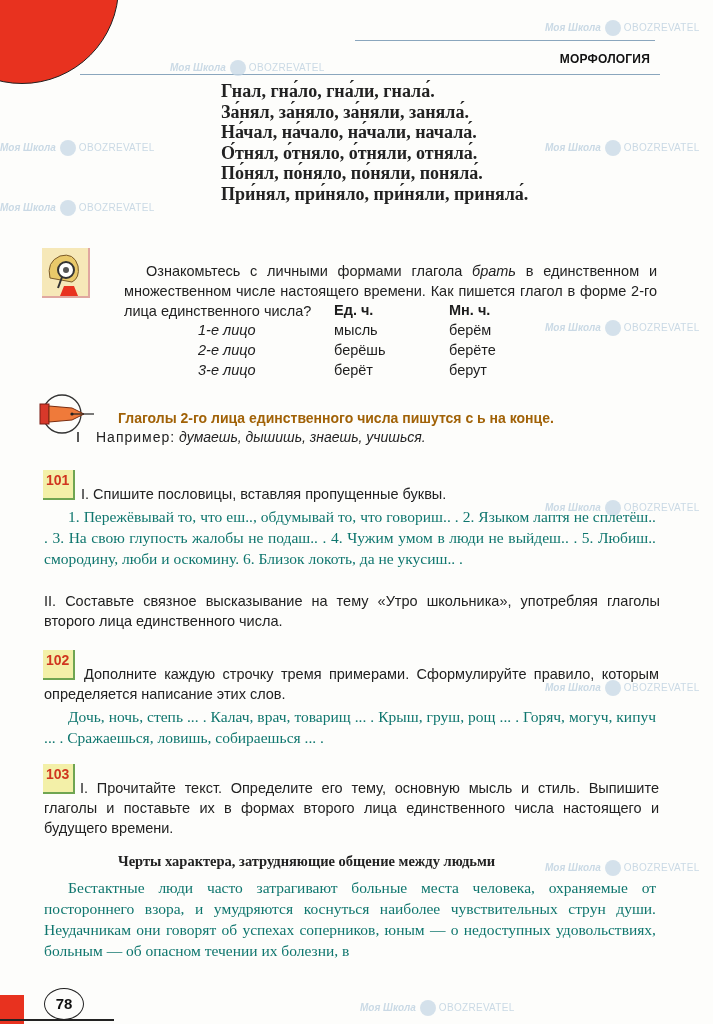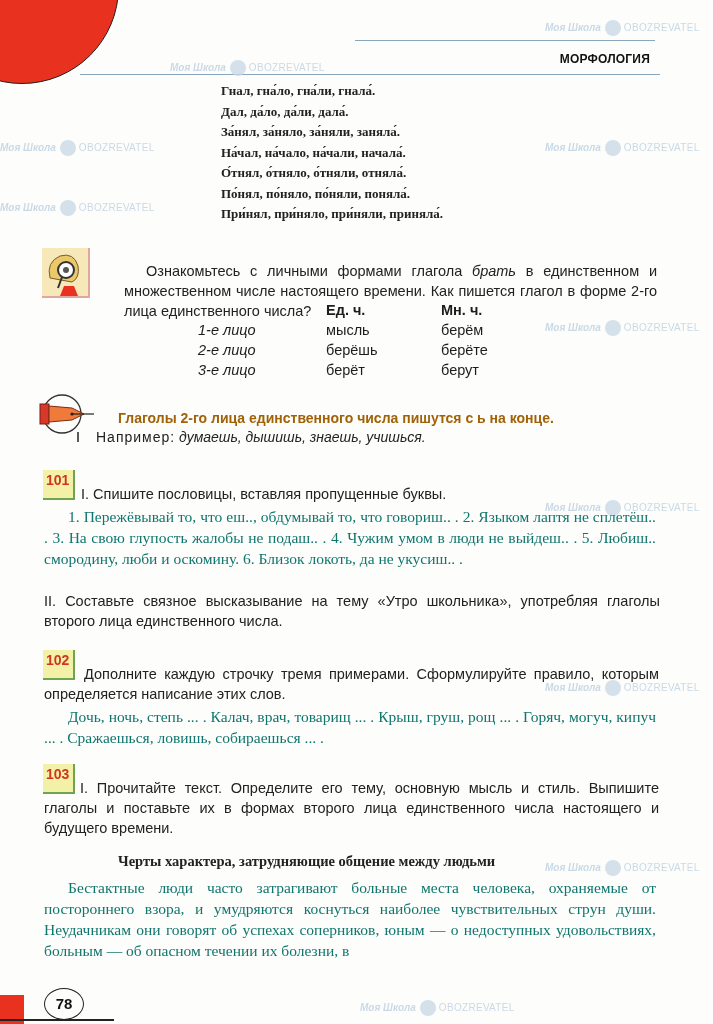--- a/index.html
+++ b/index.html
@@ -11,29 +11,29 @@
   .red-disc { position:absolute; left:-75px; top:-110px; width:192px; height:192px; border-radius:50%; background:#e8321f; border:1.5px solid #222; }
   .hdr-line { position:absolute; height:1px; background:#8aa6bd; }
   .section-title { position:absolute; right:63px; top:52px; font-size:12px; font-weight:bold; letter-spacing:0.2px; color:#111; }
 
   
   .wm { position:absolute; font-family:"Liberation Sans",sans-serif; font-size:10px; color:#b9cede; font-style:italic; font-weight:bold; white-space:nowrap; opacity:.75; pointer-events:none; }
   .wm .c { display:inline-block; width:16px; height:16px; border-radius:50%; background:#c7d8e6; vertical-align:middle; margin:0 3px 0 4px; }
   .wm .t { font-style:normal; font-weight:normal; letter-spacing:0.3px; }
 
   
-  .forms { position:absolute; left:221px; top:81px; font-size:13px; font-weight:bold; line-height:20.5px; color:#222; }
+  .forms { position:absolute; left:221px; top:81px; font-size:18px; font-weight:bold; line-height:20.5px; color:#222; }
 
   
   .intro-icon { position:absolute; left:42px; top:248px; width:46px; height:48px; background:#f6e8b8; border-right:2px solid #e0a7a0; border-bottom:2px solid #e0a7a0; }
   .intro-text { position:absolute; left:124px; top:261px; width:533px; font-size:14.5px; line-height:20px; text-align:justify; text-indent:22px; color:#222; }
   .conj { position:absolute; left:198px; top:300px; font-size:14.5px; line-height:20px; }
   .conj .row { display:flex; }
   .conj .c1 { width:128px; font-style:italic; }
-  .conj .c2 { width:115px; }
+  .conj .c2 { width:115px;margin-left:8px; }
   .conj .hdr { font-weight:bold; }
 
   
   .pen-icon { position:absolute; left:38px; top:392px; width:58px; height:50px; }
   .rule-main { position:absolute; left:118px; top:410px; font-size:14px; font-weight:bold; color:#a16207; }
   .rule-ex { position:absolute; left:96px; top:429px; font-size:14px; color:#222; }
   .rule-ex .lbl { letter-spacing:1px; }
   .rule-ex i { font-style:italic; }
 
   
@@ -64,21 +64,20 @@
 <div class="wm" style="left:545px;top:20px"><span>Моя Школа</span><span class="c"></span><span class="t">OBOZREVATEL</span></div>
 <div class="wm" style="left:545px;top:140px"><span>Моя Школа</span><span class="c"></span><span class="t">OBOZREVATEL</span></div>
 <div class="wm" style="left:545px;top:320px"><span>Моя Школа</span><span class="c"></span><span class="t">OBOZREVATEL</span></div>
 <div class="wm" style="left:545px;top:500px"><span>Моя Школа</span><span class="c"></span><span class="t">OBOZREVATEL</span></div>
 <div class="wm" style="left:545px;top:680px"><span>Моя Школа</span><span class="c"></span><span class="t">OBOZREVATEL</span></div>
 <div class="wm" style="left:545px;top:860px"><span>Моя Школа</span><span class="c"></span><span class="t">OBOZREVATEL</span></div>
 <div class="wm" style="left:360px;top:1000px"><span>Моя Школа</span><span class="c"></span><span class="t">OBOZREVATEL</span></div>
 
 <div class="forms serif">
   <div>Гнал, гна́ло, гна́ли, гнала́.</div>
-  <div>Дал, да́ло, да́ли, дала́.</div>
   <div>За́нял, за́няло, за́няли, заняла́.</div>
   <div>На́чал, на́чало, на́чали, начала́.</div>
   <div>О́тнял, о́тняло, о́тняли, отняла́.</div>
   <div>По́нял, по́няло, по́няли, поняла́.</div>
   <div>При́нял, при́няло, при́няли, приняла́.</div>
 </div>
 
 <div class="intro-icon">
   <svg width="46" height="48" viewBox="0 0 46 48">
     <path d="M8 30 Q4 14 18 8 Q32 4 36 18 Q38 30 30 34 Z" fill="#e9c96a" stroke="#7a5a2a" stroke-width="1"></path>

